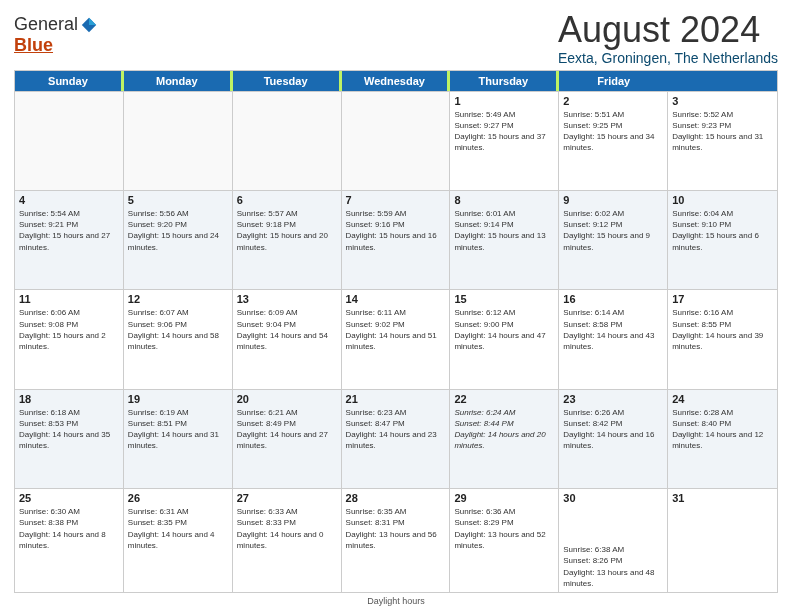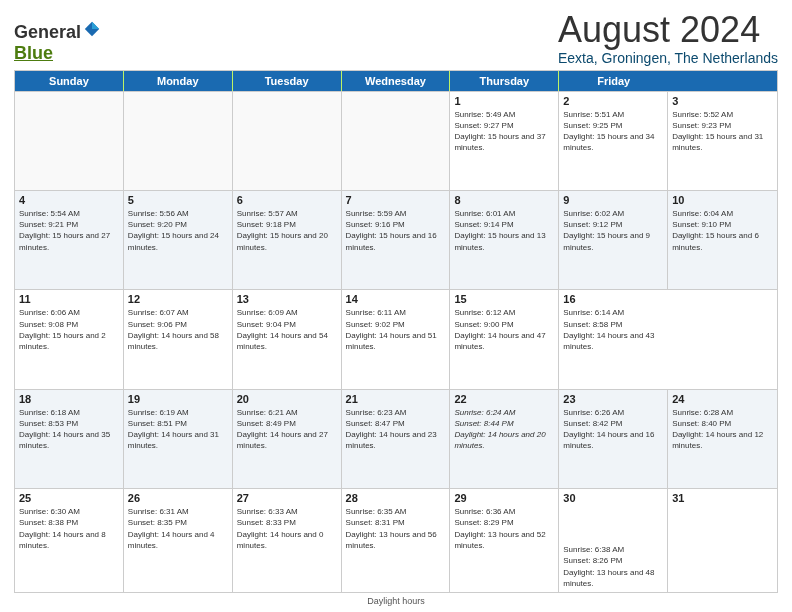--- a/index.html
+++ b/index.html
@@ -29,28 +29,27 @@
       align-items: flex-start;
       padding-top: 4px;
     }
     .logo-text {
       display: flex;
       align-items: center;
       gap: 0;
     }
     .logo-general {
       font-size: 18px;
-      font-weight: bold;
+      font-weight: normal;
       color: #333;
-      margin-top: 8px;
     }
     .logo-blue {
       font-size: 18px;
       font-weight: bold;
-      color: #4d7c0f;
+      color: #c2410c;
       text-decoration: underline;
     }
     .logo-icon {
       width: 18px;
       height: 18px;
       margin-left: 2px;
     }
     .title-block {
       text-align: left;
     }
@@ -74,21 +73,21 @@
       display: grid;
       grid-template-columns: repeat(7, 1fr);
       background: #1a6ab1;
     }
     .cal-header-cell {
       color: #fff;
       font-size: 11px;
       font-weight: bold;
       text-align: center;
       padding: 4px 2px;
-      border-right: 1px solid #bef264;
+      border-right: 3px solid #bef264;
     }
     .cal-header-cell:last-child {
       border-right: none;
     }
     .cal-body {
       flex: 1;
       display: flex;
       flex-direction: column;
     }
     .cal-week {
@@ -263,20 +262,26 @@
             <div class="day-info" style="white-space: pre-line;">Sunrise: 6:12 AM
 Sunset: 9:00 PM
 Daylight: 14 hours and 47 minutes.</div>
           </div>
           <div class="cal-cell">
             <span class="day-num">16</span>
             <div class="day-info" style="white-space: pre-line;">Sunrise: 6:14 AM
 Sunset: 8:58 PM
 Daylight: 14 hours and 43 minutes.</div>
           </div>
+          <div class="cal-cell">
+            <span class="day-num">17</span>
+            <div class="day-info" style="white-space: pre-line;">Sunrise: 6:16 AM
+Sunset: 8:55 PM
+Daylight: 14 hours and 39 minutes.</div>
+          </div>
         </div>
         <div class="cal-week">
           <div class="cal-cell alt-row">
             <span class="day-num">18</span>
             <div class="day-info" style="white-space: pre-line;">Sunrise: 6:18 AM
 Sunset: 8:53 PM
 Daylight: 14 hours and 35 minutes.</div>
           </div>
           <div class="cal-cell alt-row">
             <span class="day-num">19</span>

